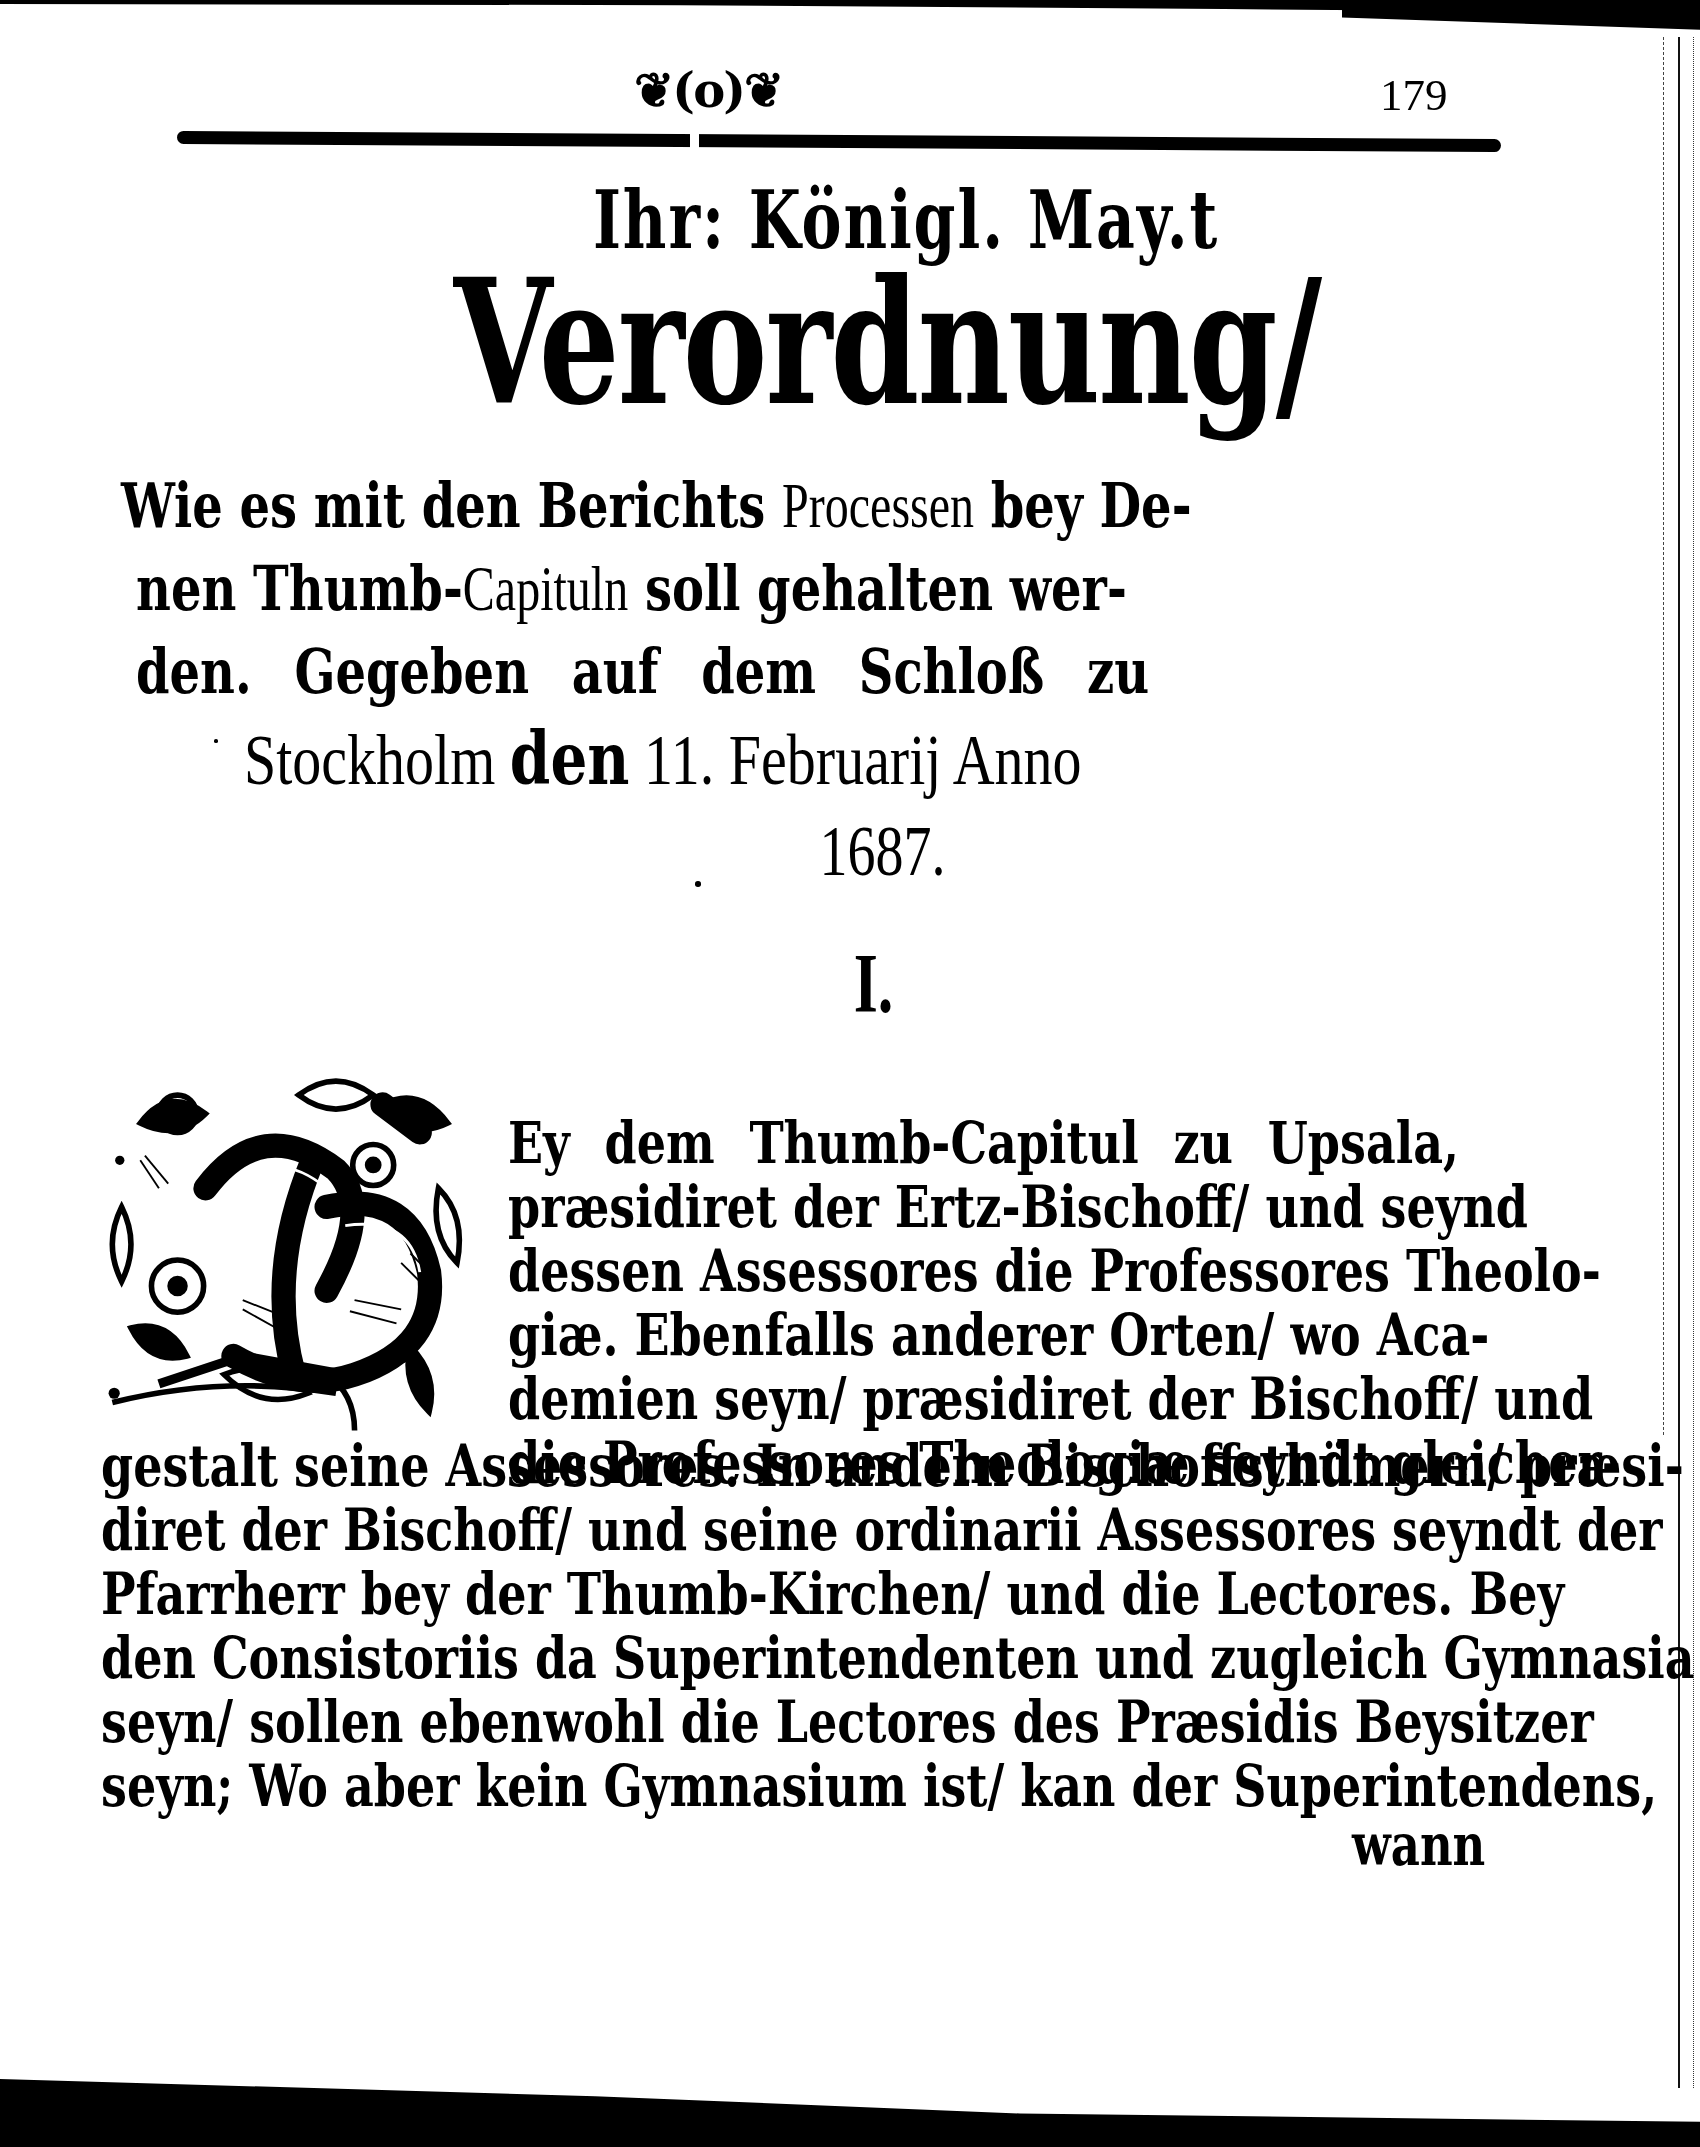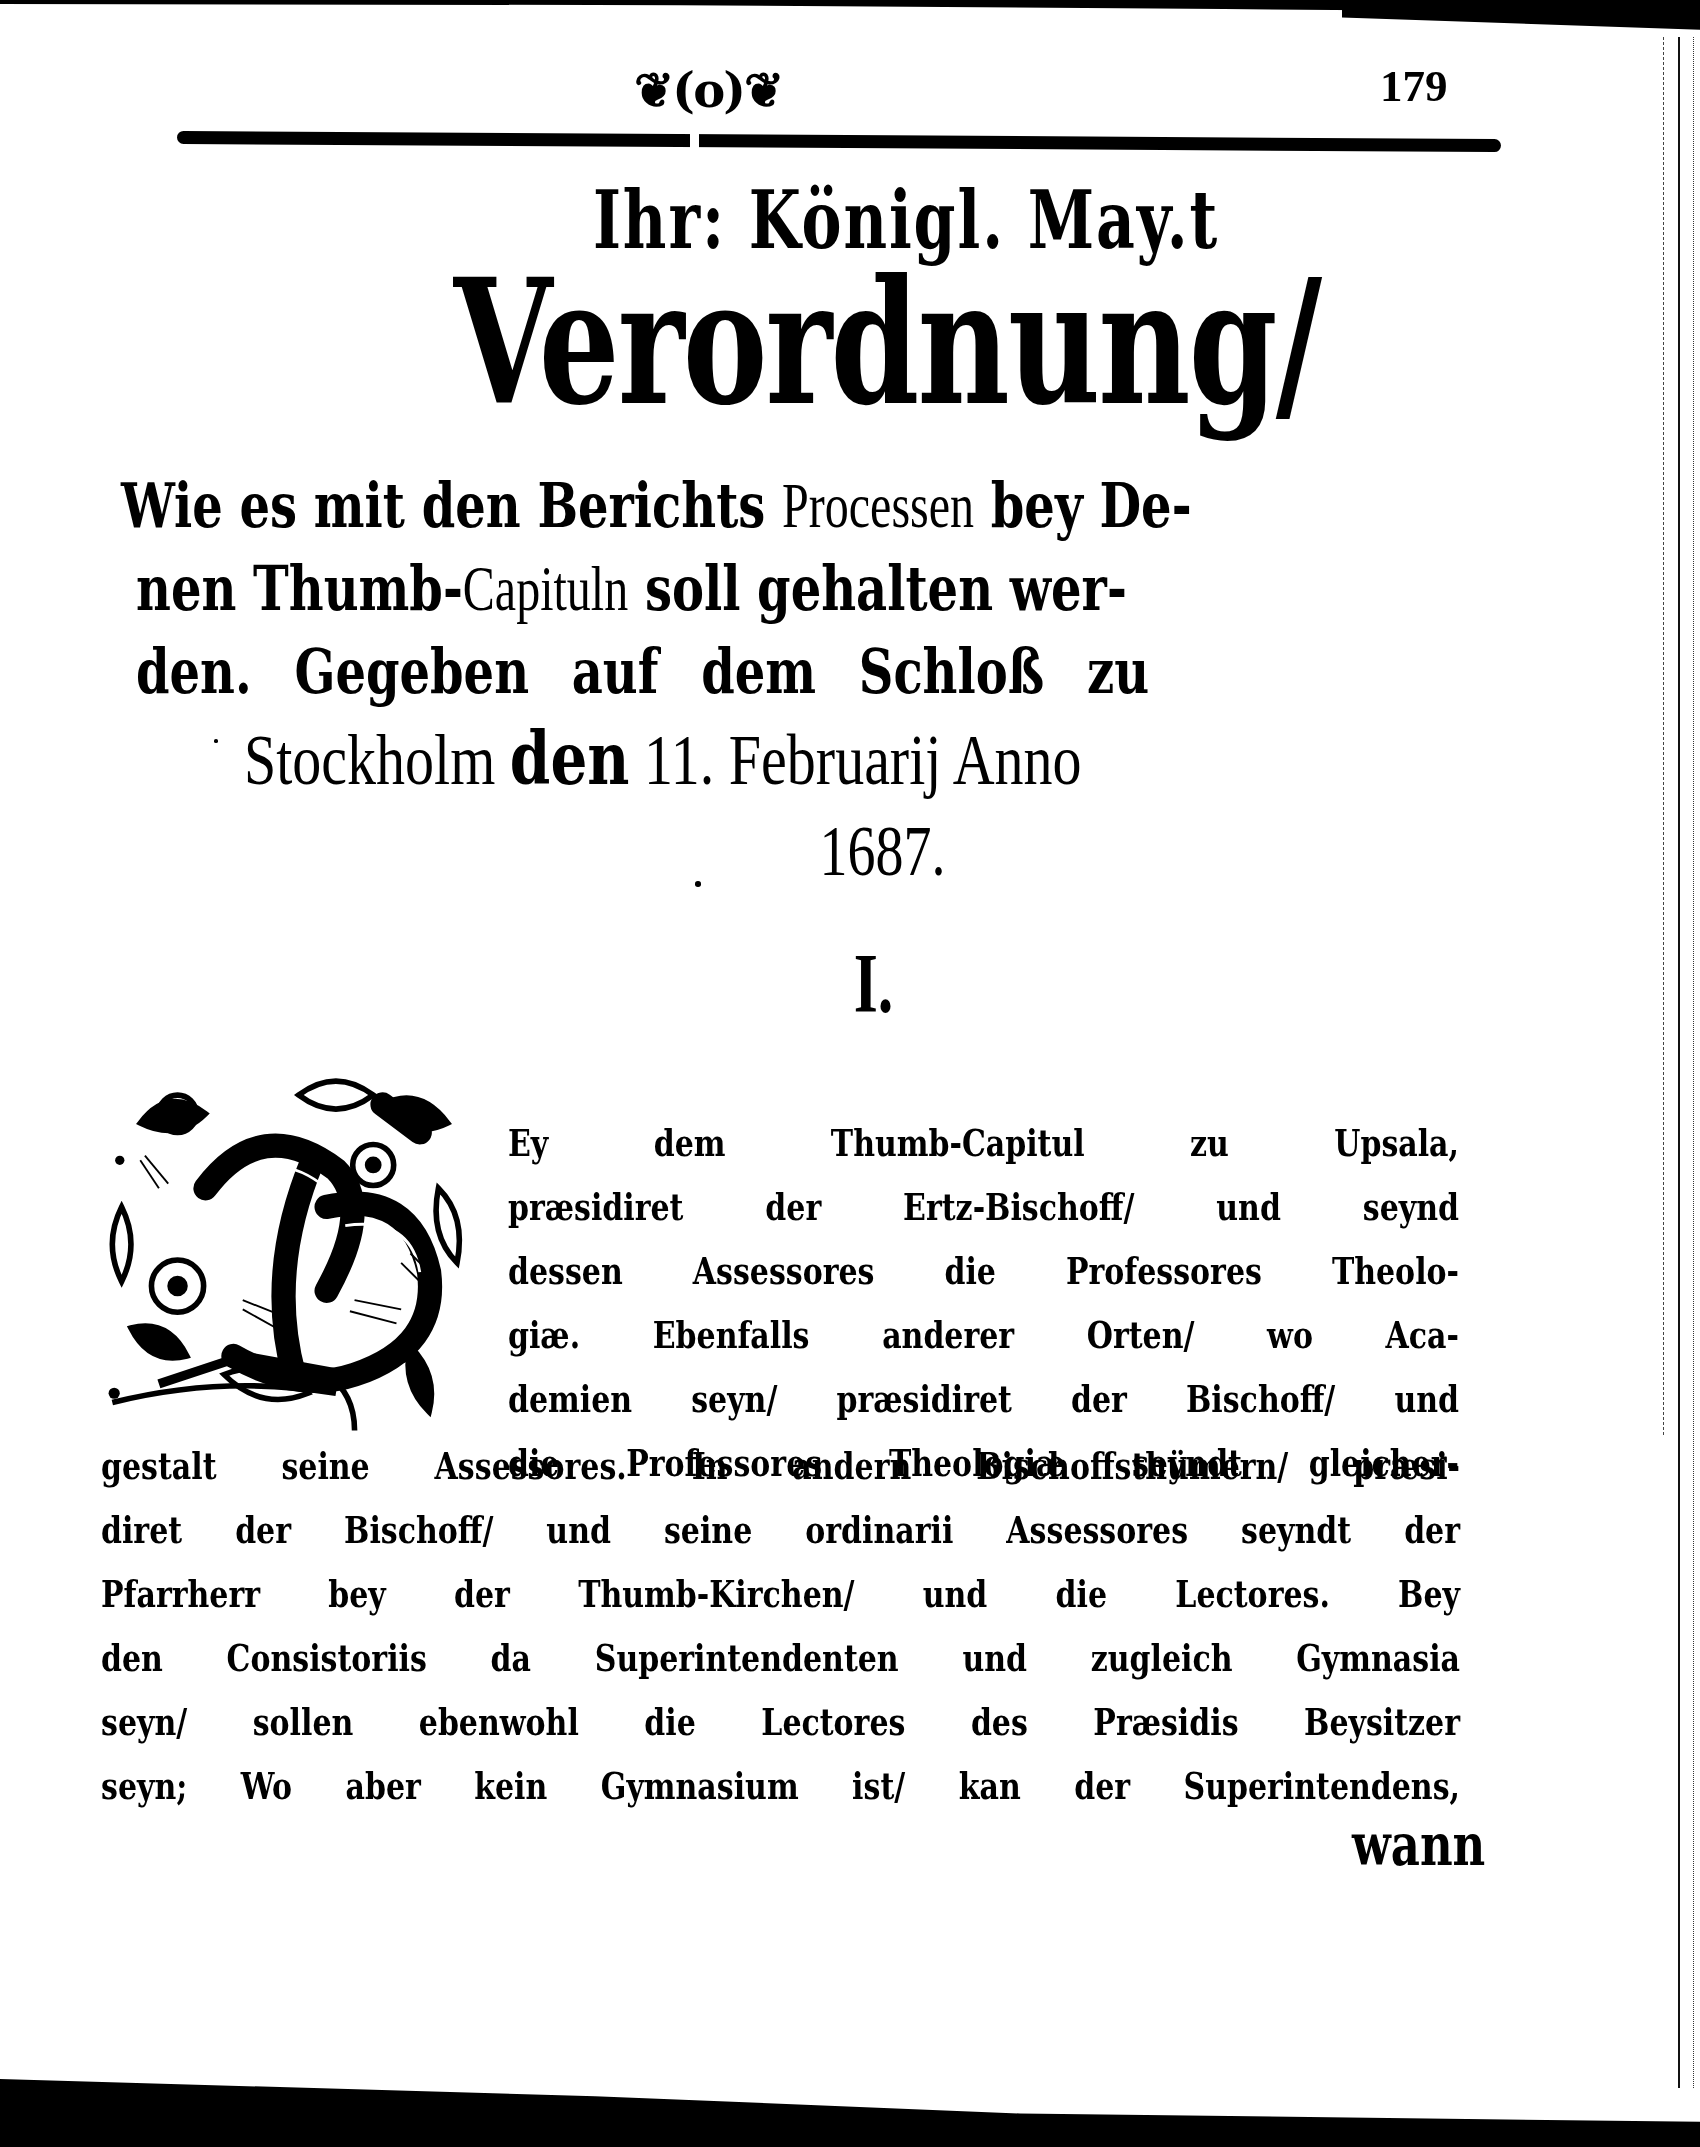--- a/index.html
+++ b/index.html
@@ -26,21 +26,21 @@
   .page-edge2 {
     position: absolute; left: 1663px; top: 37px; width: 1.9px; height: 1398px;
     border-left: 1.9px dashed #444;
   }
   .header { position: absolute; left: 0; top: 56px; width: 1700px; height: 75px; }
   .ornament {
     position: absolute; left: 634px; top: 5.6px; font-size: 48px; font-weight: bold;
     letter-spacing: -1.9px; font-family: "DejaVu Serif", serif;
   }
   .page-number {
-    position: absolute; left: 1380px; top: 4px; font-size: 45px; font-weight: bold;
+    position: absolute; left: 1380px; top: 13px; font-size: 45px; font-weight: normal;
     font-family: "Liberation Serif", serif;
   }
   .rule {
     position: absolute; left: 177px; top: 135px; width: 1324px; height: 13px; background: #000;
     border-radius: 6.5px; transform: rotate(0.35deg);
   }
   .rule-gap { position: absolute; left: 690px; top: 133px; width: 9.3px; height: 17px; background: #fff; }
   .title-line {
     position: absolute; left: 0; width: 1700px; text-align: center; font-weight: bold;
     font-family: "DejaVu Serif", serif; transform: scaleY(1.35);
@@ -65,21 +65,21 @@
   }
   .section-num {
     position: absolute; left: 0; width: 1700px; text-align: center; top: 949px; font-size: 62px;
     font-family: "Liberation Serif", serif; font-weight: bold; padding-left: 47px; box-sizing: border-box;
     transform: scaleY(1.35);
   }
   .initial {
     position: absolute; left: 103px; top: 1067px; width: 382px; height: 373px;
   }
   .initial svg { width: 100%; height: 100%; display: block; }
-  .body-text { position: absolute; font-size: 30px; font-weight: bold; line-height: 64px; }
+  .body-text { position: absolute; font-size: 46px; font-weight: bold; line-height: 64px; }
   .body-text .line {
     display: block; white-space: nowrap; transform: scaleY(1.25); transform-origin: left center;
     text-align: justify; text-align-last: justify;
   }
   .indented { left: 508px; top: 1111px; width: 951px; }
   .full { left: 101px; top: 1434px; width: 1359px; }
   .catchword {
     position: absolute; left: 1352px; top: 1818px; font-size: 45px; font-weight: bold;
     transform: scaleY(1.3);
   }

